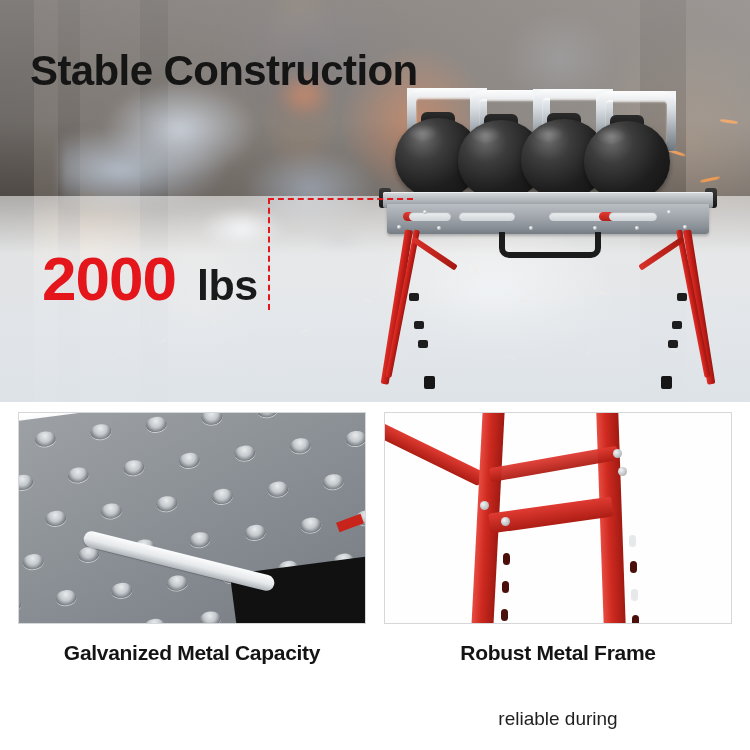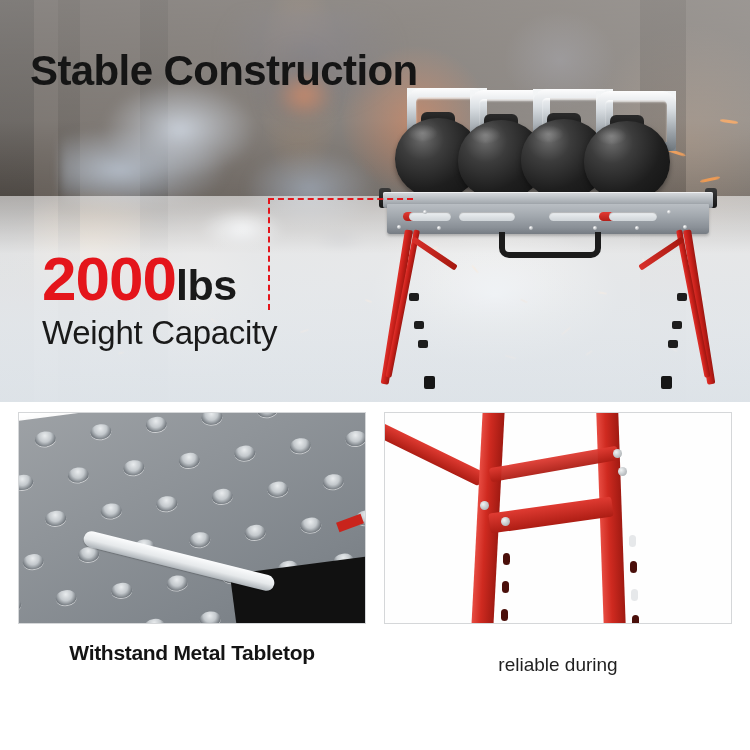--- a/index.html
+++ b/index.html
@@ -96,21 +96,21 @@
     line-height:1;white-space:nowrap;
   }
   
   .cap-block{position:absolute;left:42px;top:248px;}
   .cap-line1{line-height:1;white-space:nowrap;}
   .cap-num{
     font-size:62px;font-weight:bold;letter-spacing:-1px;
     color:#E4151B;vertical-align:baseline;
   }
   .cap-unit{
-    font-size:43px;font-weight:bold;color:#1a1a1a;margin-left:0;letter-spacing:-0.5px;
+    font-size:43px;font-weight:bold;color:#1a1a1a;margin-left:21px;letter-spacing:-0.5px;
   }
   .cap-line2{
     margin-top:4px;font-size:33px;font-weight:500;color:#1a1a1a;
     letter-spacing:-0.3px;white-space:nowrap;
   }
 
   
   .callout{position:absolute;left:268px;top:198px;width:145px;height:112px;}
   .callout-h{
     position:absolute;left:0;top:0;width:145px;height:0;
@@ -354,21 +354,20 @@
       <div class="callout-h"></div>
       <div class="callout-v"></div>
     </div>
 
     <h1 class="hero-title">Stable Construction</h1>
 
     <div class="cap-block">
       <div class="cap-line1">
         <span class="cap-num">2000</span><span class="cap-unit">lbs</span>
       </div>
-      <div class="cap-line2">Weight Capacity</div>
     </div>
   </section>
 
   <section class="cards">
 
     <article class="card left">
       <div class="card-img">
         <div class="plate-wrap">
           <div class="plate" id="plate">
               <i class="hole" style="left: 74px; top: 14px;"></i>
@@ -407,21 +406,21 @@
               <i class="hole" style="left: 214px; top: 214px;"></i>
               <i class="hole" style="left: 270px; top: 214px;"></i>
               <i class="hole" style="left: 326px; top: 214px;"></i>
               <i class="hole" style="left: 382px; top: 214px;"></i>
             </div>
           <div class="plate-dark"></div>
           <div class="longslot"></div>
           <div class="red-bit"></div>
         </div>
       </div>
-      <h2 class="card-title">Withstand Metal Tabletop</h2>
+      <h2 class="card-title">Galvanized Metal Capacity</h2>
     </article>
 
     <article class="card right">
       <div class="card-img">
         <div class="frame-wrap">
 
           <div class="rbrace" style="left:-6px;top:8px;width:118px;height:15px;transform:rotate(26deg);transform-origin:left top;border-radius:3px;"></div>
 
           <div class="rleg" style="left:92px;top:0;width:22px;height:212px;transform:skewX(-3deg);"></div>
           <div class="rleg" style="left:215px;top:0;width:22px;height:212px;transform:skewX(2deg);"></div>
@@ -436,20 +435,21 @@
 
           <div class="rhole" style="left:118px;top:140px;"></div>
           <div class="rhole" style="left:117px;top:168px;"></div>
           <div class="rhole" style="left:116px;top:196px;"></div>
           <div class="rhole light" style="left:244px;top:122px;"></div>
           <div class="rhole" style="left:245px;top:148px;"></div>
           <div class="rhole light" style="left:246px;top:176px;"></div>
           <div class="rhole" style="left:247px;top:202px;"></div>
         </div>
       </div>
+      <h2 class="card-title">Robust Metal Frame</h2>
       <p class="card-sub">
         <br>
         <span>reliable during</span>
       </p>
     </article>
 
   </section>
 </div>
 
 </body></html>

